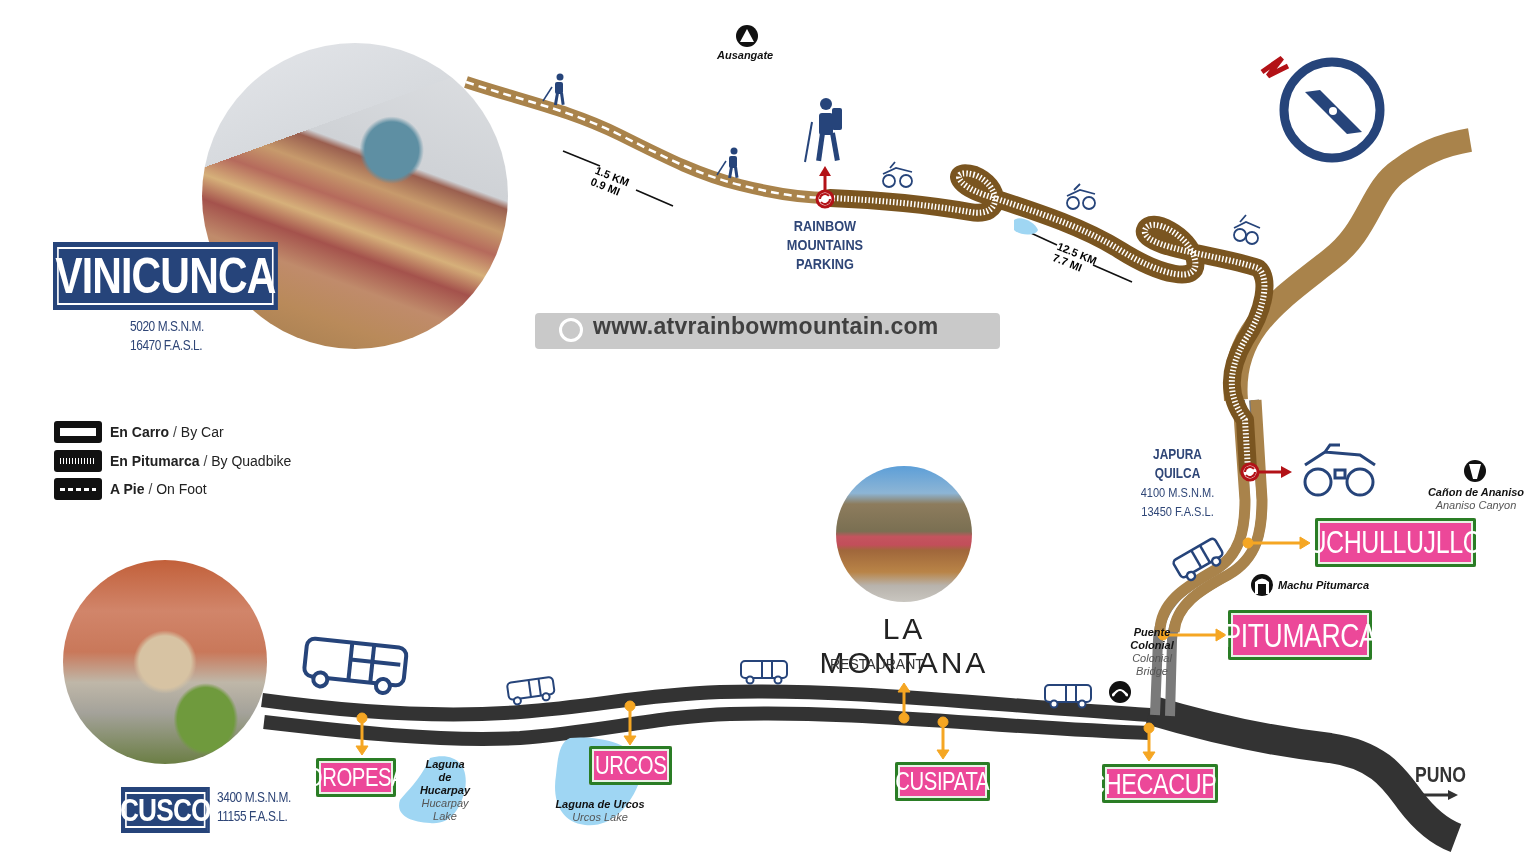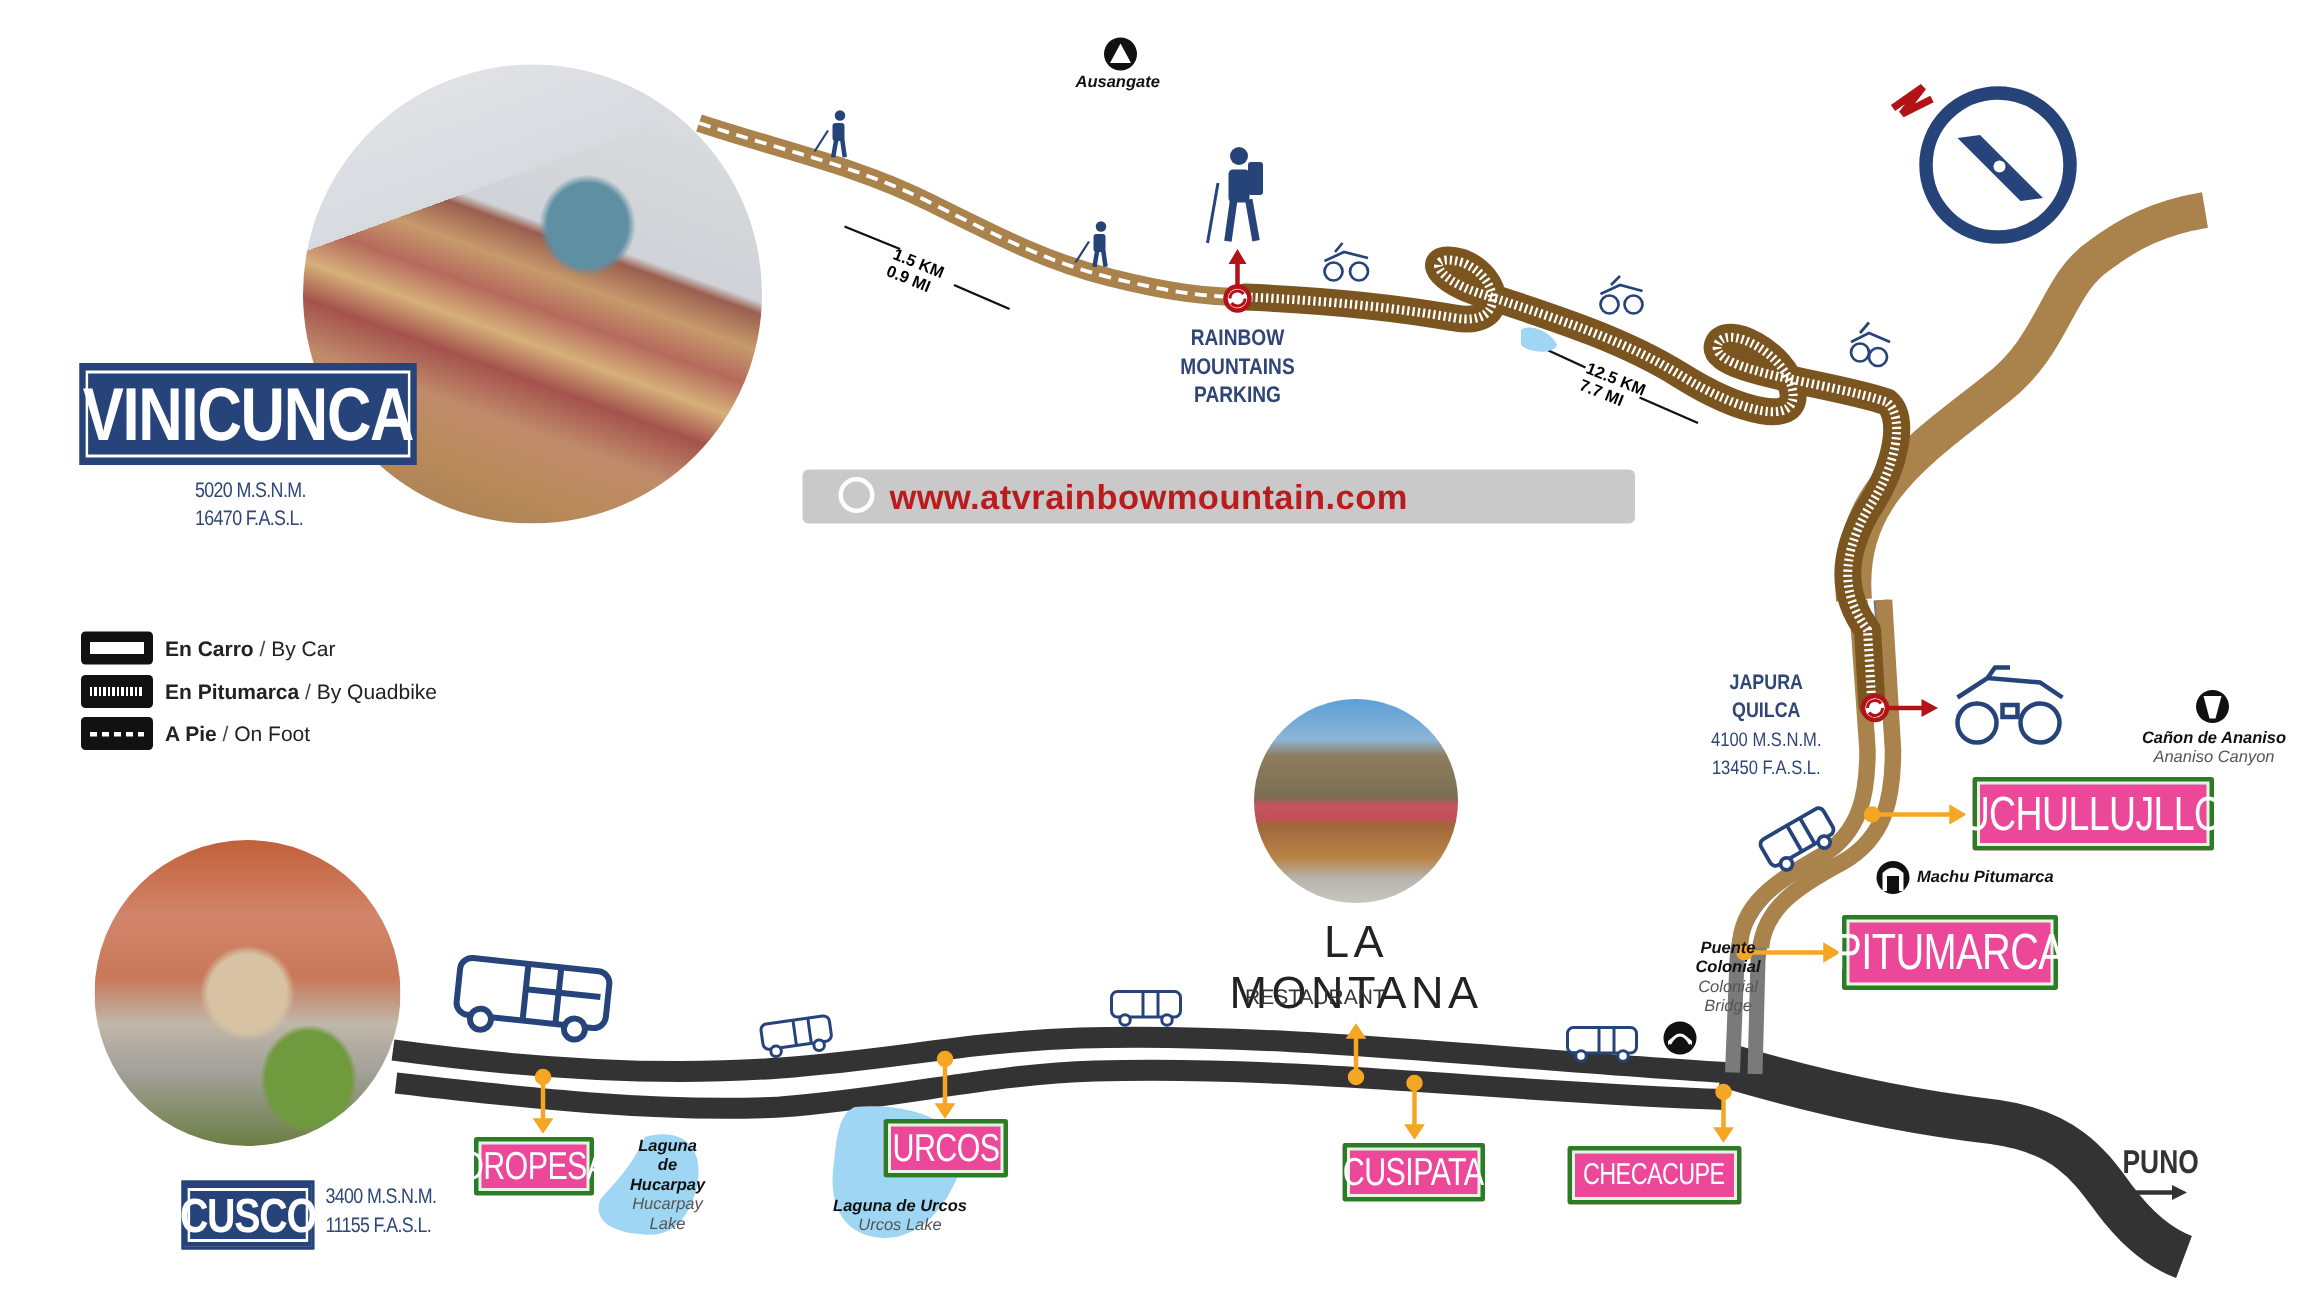--- a/index.html
+++ b/index.html
@@ -9,21 +9,21 @@
   .blue-sign{position:absolute;background:#26447a;border:2px solid #26447a;box-shadow:inset 0 0 0 3px #26447a, inset 0 0 0 5px #fff;color:#fff;display:flex;align-items:center;justify-content:center;font-weight:bold;letter-spacing:-1px;transform:scaleX(0.82);transform-origin:left center;}
   .green-sign{position:absolute;background:#ec4899;border-radius:2px;color:#fff;display:flex;align-items:center;justify-content:center;box-shadow:inset 0 0 0 3px #2a7d25, inset 0 0 0 5px #e8f3e6;}
   .green-sign span{display:inline-block;transform:scaleX(0.78);letter-spacing:-0.5px;}
   .alt{color:#2f4677;font-size:14px;line-height:19px;letter-spacing:-0.5px;}
   .alt span{display:block;transform:scaleX(0.85);transform-origin:left center;}
   .poi-title{font-weight:bold;font-style:italic;font-size:11px;color:#111;}
   .poi-sub{font-style:italic;font-size:11px;color:#555;}
   .legend-row{position:absolute;left:54px;display:flex;align-items:center;font-size:14px;color:#222;}
   .legend-swatch{width:48px;height:22px;background:#111;border-radius:3px;margin-right:8px;position:relative;}
   .photo{position:absolute;border-radius:50%;overflow:hidden;}
-  .website{position:absolute;left:535px;top:313px;width:555px;height:36px;background:#c9c9c9;border-radius:4px;color:#b91c1c;font-weight:bold;font-size:23px;display:flex;align-items:center;padding-left:28px;box-sizing:border-box;letter-spacing:0.3px;}
+  .website{position:absolute;left:535px;top:313px;width:465px;height:36px;background:#c9c9c9;border-radius:4px;color:#404040;font-weight:bold;font-size:23px;display:flex;padding-left:28px;box-sizing:border-box;letter-spacing:0.3px;}
   .road-label{color:#2f4677;font-weight:bold;font-size:15px;text-align:center;line-height:19px;}
 </style>
 </head>
 <body>
 
 <svg id="map-svg" viewBox="0 0 1536 864" xmlns="http://www.w3.org/2000/svg">
 
   <g>
     <path d="M262,700 C350,712 440,718 520,712 C600,706 640,695 720,692 C850,688 1000,706 1150,715" stroke="#333" stroke-width="14" fill="none"></path>
     <path d="M262,700 C350,712 440,718 520,712 C600,706 640,695 720,692 C850,688 1000,706 1150,715" stroke="#fff" stroke-width="0" fill="none"></path>
@@ -305,21 +305,21 @@
 
 <div class="green-sign" style="left:316px;top:758px;width:80px;height:39px;font-size:26px;">
     <span>OROPESA</span>
   </div>
 <div class="green-sign" style="left:589px;top:746px;width:83px;height:39px;font-size:26px;">
     <span>URCOS</span>
   </div>
 <div class="green-sign" style="left:895px;top:762px;width:95px;height:39px;font-size:26px;">
     <span>CUSIPATA</span>
   </div>
-<div class="green-sign" style="left:1045px;top:764px;width:116px;height:39px;font-size:20px;">
+<div class="green-sign" style="left:1102px;top:764px;width:116px;height:39px;font-size:30px;">
     <span>CHECACUPE</span>
   </div>
 <div class="green-sign" style="left:1228px;top:610px;width:144px;height:50px;font-size:34px;">
     <span>PITUMARCA</span>
   </div>
 <div class="green-sign" style="left:1315px;top:518px;width:161px;height:49px;font-size:32px;">
     <span>UCHULLUJLLO</span>
   </div>
 
 <div class="abs" style="left:796px;top:612px;width:216px;text-align:center;font-size:30px;letter-spacing:3px;color:#222;font-weight:normal;">LA MONTANA</div>

